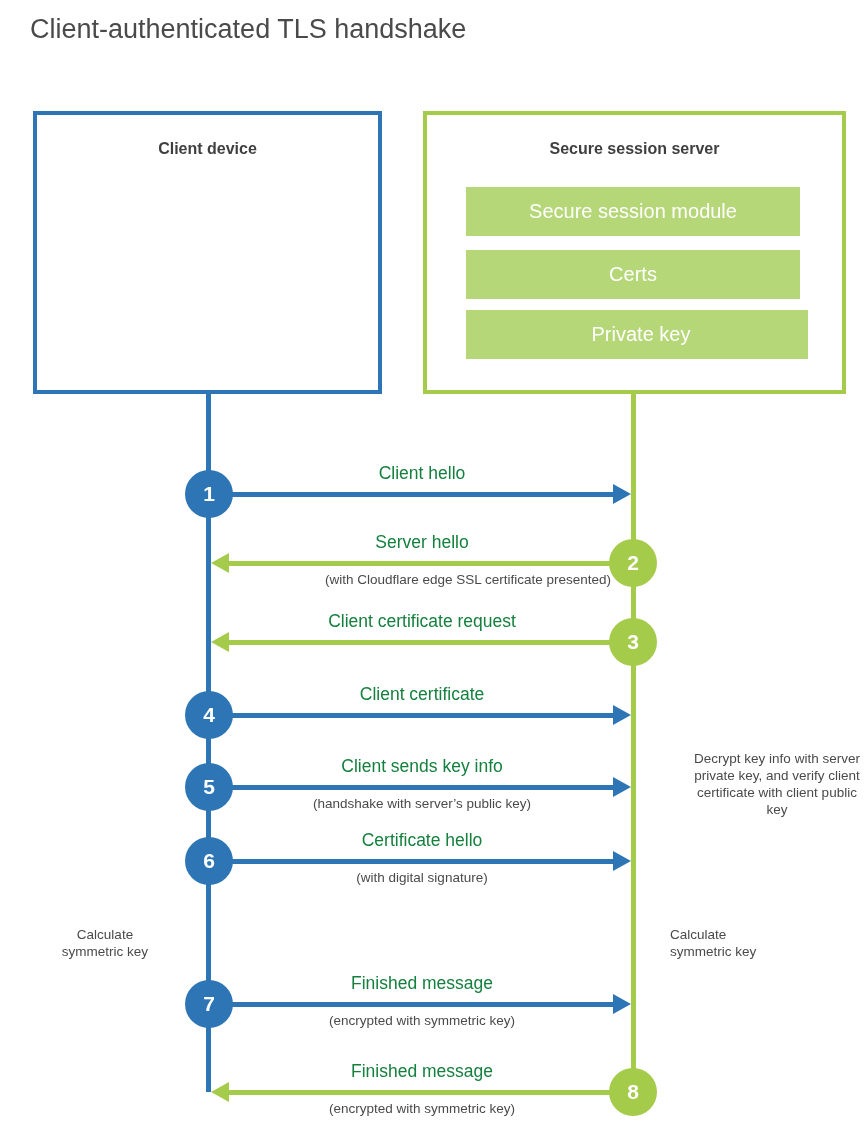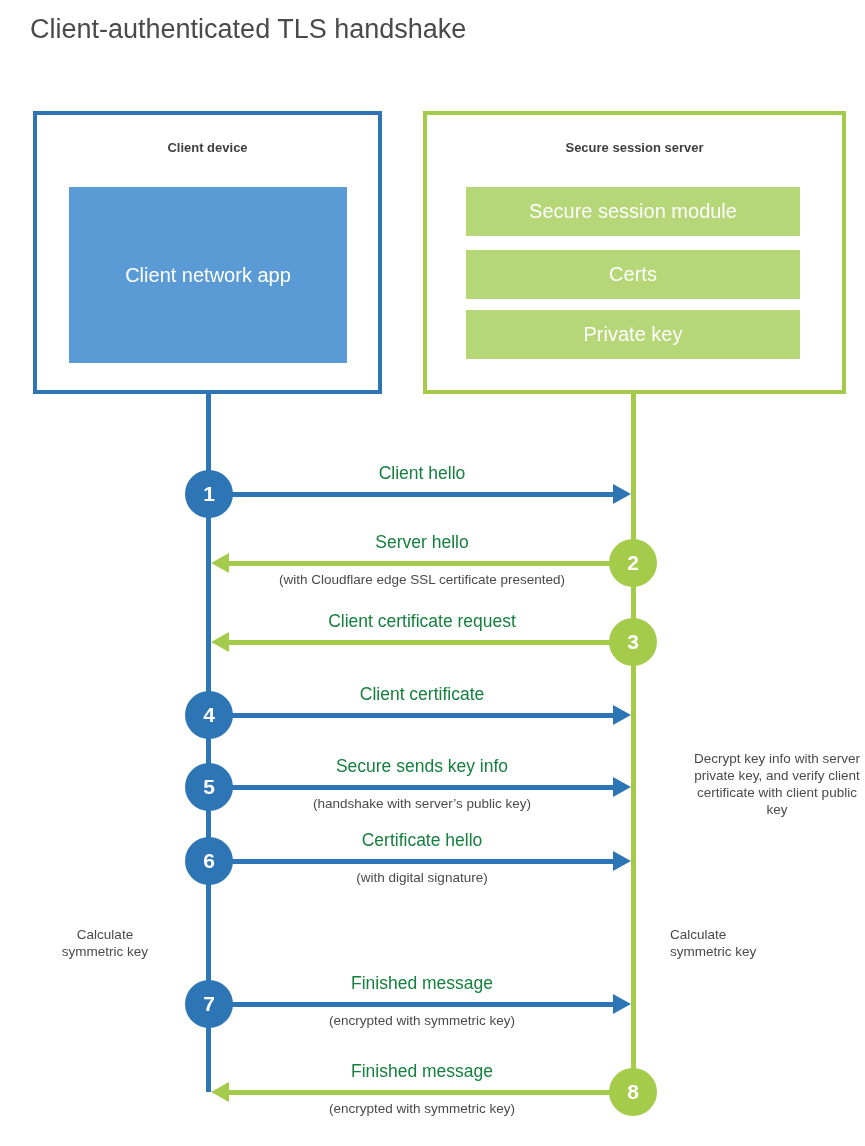--- a/index.html
+++ b/index.html
@@ -26,21 +26,21 @@
     height: 283px;
     background: #ffffff;
     border: 4px solid;
     box-sizing: border-box;
   }
   .client-box { left: 33px;  width: 349px; border-color: var(--client); }
   .server-box { left: 423px; width: 423px; border-color: var(--server); }
   .entity-title {
     margin-top: 25px;
     text-align: center;
-    font-size: 13px;
+    font-size: 16px;
     font-weight: bold;
     color: #3f3f3f;
   }
   .app-box {
     position: absolute;
     left: 69px; top: 187px;
     width: 278px; height: 176px;
     background: var(--client-fill);
     display: flex; align-items: center; justify-content: center;
   }
@@ -115,58 +115,55 @@
 <body>
 
 <div id="diagram" style="--client: #2e75b6; --client-fill: #5b9bd5; --server: #a5cb4a; --server-fill: #b5d778;">
 
   <h1 class="page-title">Client-authenticated TLS handshake</h1>
 
   <div class="entity-box client-box">
     <div class="entity-title">Client device</div>
   </div>
 
-  <div class="app-box">
-    <span>Client network app</span>
-  </div>
 
   <div class="entity-box server-box">
     <div class="entity-title">Secure session server</div>
   </div>
 
   <div id="modules">
       <div class="module-bar" style="top: 187px;">Secure session module</div>
       <div class="module-bar" style="top: 250px;">Certs</div>
-      <div class="module-bar" style="top: 310px;">Private key</div>
+      <div class="module-bar" style="top: 310px; padding-left: 8px;">Private key</div>
     </div>
 
   <div class="lifeline client"></div>
   <div class="lifeline server"></div>
 
   <div id="steps">
       <div class="arrow-line" style="top: 492px; background: rgb(46, 117, 182); left: 211px; width: 404px;"></div>
       <div class="arrow-head" style="top: 484px; left: 613px; border-left: 18px solid rgb(46, 117, 182);"></div>
       <div class="step-label" style="top: 463px;">Client hello</div>
       <div class="step-circle" style="left: 185px; top: 470px; background: rgb(46, 117, 182);">1</div>
       <div class="arrow-line" style="top: 561px; background: rgb(165, 203, 74); left: 227px; width: 406px;"></div>
       <div class="arrow-head" style="top: 553px; left: 211px; border-right: 18px solid rgb(165, 203, 74);"></div>
       <div class="step-label" style="top: 532px;">Server hello</div>
-      <div class="step-sub" style="top: 572px;">(with Cloudflare edge SSL certificate presented)</div>
+      <div class="step-sub" style="top: 572px; padding-left: 46px;">(with Cloudflare edge SSL certificate presented)</div>
       <div class="step-circle" style="left: 609px; top: 539px; background: rgb(165, 203, 74);">2</div>
       <div class="arrow-line" style="top: 640px; background: rgb(165, 203, 74); left: 227px; width: 406px;"></div>
       <div class="arrow-head" style="top: 632px; left: 211px; border-right: 18px solid rgb(165, 203, 74);"></div>
       <div class="step-label" style="top: 611px;">Client certificate request</div>
       <div class="step-circle" style="left: 609px; top: 618px; background: rgb(165, 203, 74);">3</div>
       <div class="arrow-line" style="top: 713px; background: rgb(46, 117, 182); left: 211px; width: 404px;"></div>
       <div class="arrow-head" style="top: 705px; left: 613px; border-left: 18px solid rgb(46, 117, 182);"></div>
       <div class="step-label" style="top: 684px;">Client certificate</div>
       <div class="step-circle" style="left: 185px; top: 691px; background: rgb(46, 117, 182);">4</div>
       <div class="arrow-line" style="top: 785px; background: rgb(46, 117, 182); left: 211px; width: 404px;"></div>
       <div class="arrow-head" style="top: 777px; left: 613px; border-left: 18px solid rgb(46, 117, 182);"></div>
-      <div class="step-label" style="top: 756px;">Secure sends key info</div>
+      <div class="step-label" style="top: 756px;">Client sends key info</div>
       <div class="step-sub" style="top: 796px;">(handshake with server’s public key)</div>
       <div class="step-circle" style="left: 185px; top: 763px; background: rgb(46, 117, 182);">5</div>
       <div class="arrow-line" style="top: 859px; background: rgb(46, 117, 182); left: 211px; width: 404px;"></div>
       <div class="arrow-head" style="top: 851px; left: 613px; border-left: 18px solid rgb(46, 117, 182);"></div>
       <div class="step-label" style="top: 830px;">Certificate hello</div>
       <div class="step-sub" style="top: 870px;">(with digital signature)</div>
       <div class="step-circle" style="left: 185px; top: 837px; background: rgb(46, 117, 182);">6</div>
       <div class="arrow-line" style="top: 1002px; background: rgb(46, 117, 182); left: 211px; width: 404px;"></div>
       <div class="arrow-head" style="top: 994px; left: 613px; border-left: 18px solid rgb(46, 117, 182);"></div>
       <div class="step-label" style="top: 973px;">Finished message</div>

